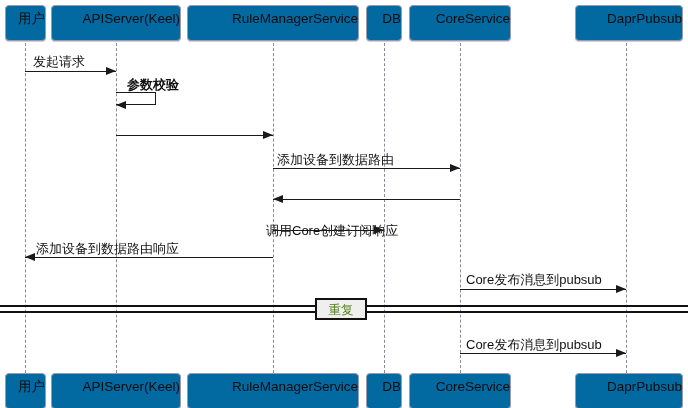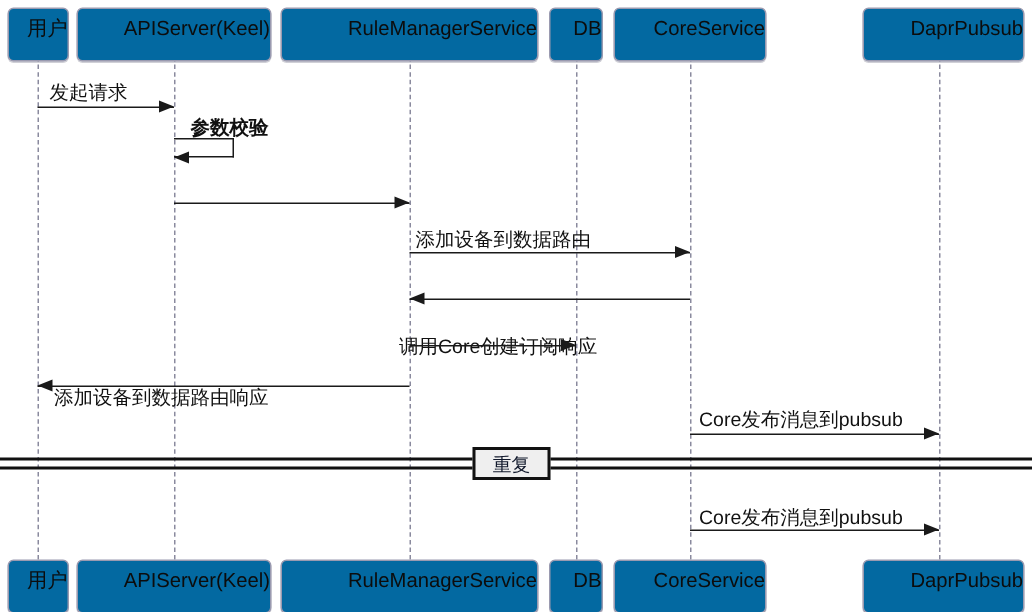--- a/index.html
+++ b/index.html
@@ -83,21 +83,21 @@
     border-top: 2px solid #111111;
   }
   .divider-box {
     position: absolute;
     box-sizing: border-box;
     background: #efefef;
     border: 2px solid #111111;
     font-size: 12.5px;
     line-height: 20px;
     text-align: center;
-    color: #0f172a;
+    color: #4d7c0f;
     white-space: nowrap;
   }
 </style>
 </head>
 <body>
 
 <div id="diagram-root">
     <div class="lifeline" title="用户" style="left: 25px;"></div>
     <div class="lifeline" title="APIServer(Keel)" style="left: 116px;"></div>
     <div class="lifeline" title="RuleManagerService" style="left: 273px;"></div>
@@ -127,21 +127,21 @@
     <div class="msg-line" style="left: 273px; width: 187px; top: 168px;"></div>
     <div class="arrowhead right" style="top: 163.5px; left: 450px;"></div>
     <div class="msg-label" style="left: 277px; top: 152px;">添加设备到数据路由</div>
     <div class="msg-line" style="left: 273px; width: 187px; top: 199px;"></div>
     <div class="arrowhead left" style="top: 194.5px; left: 273px;"></div>
     <div class="msg-label" style="left: 266px; top: 183px; margin-top: 40px;">调用Core创建订阅响应</div>
     <div class="msg-line" style="left: 273px; width: 111px; top: 230px;"></div>
     <div class="arrowhead right" style="top: 225.5px; left: 374px;"></div>
     <div class="msg-line" style="left: 25px; width: 248px; top: 257px;"></div>
     <div class="arrowhead left" style="top: 252.5px; left: 25px;"></div>
-    <div class="msg-label" style="left: 36px; top: 241px; margin-top: 16px;">添加设备到数据路由响应</div>
+    <div class="msg-label" style="left: 36px; top: 241px;">添加设备到数据路由响应</div>
     <div class="msg-line" style="left: 460px; width: 166px; top: 289px;"></div>
     <div class="arrowhead right" style="top: 284.5px; left: 616px;"></div>
     <div class="msg-label" style="left: 466px; top: 272px;">Core发布消息到pubsub</div>
     <div class="msg-line" style="left: 460px; width: 166px; top: 353px;"></div>
     <div class="arrowhead right" style="top: 348.5px; left: 616px;"></div>
     <div class="msg-label" style="left: 466px; top: 337px;">Core发布消息到pubsub</div>
     <div class="divider-line" style="top: 305px;"></div>
     <div class="divider-line" style="top: 311px;"></div>
     <div class="divider-box" style="left: 315px; top: 298px; width: 52px; height: 22px;">重复</div>
   </div>

